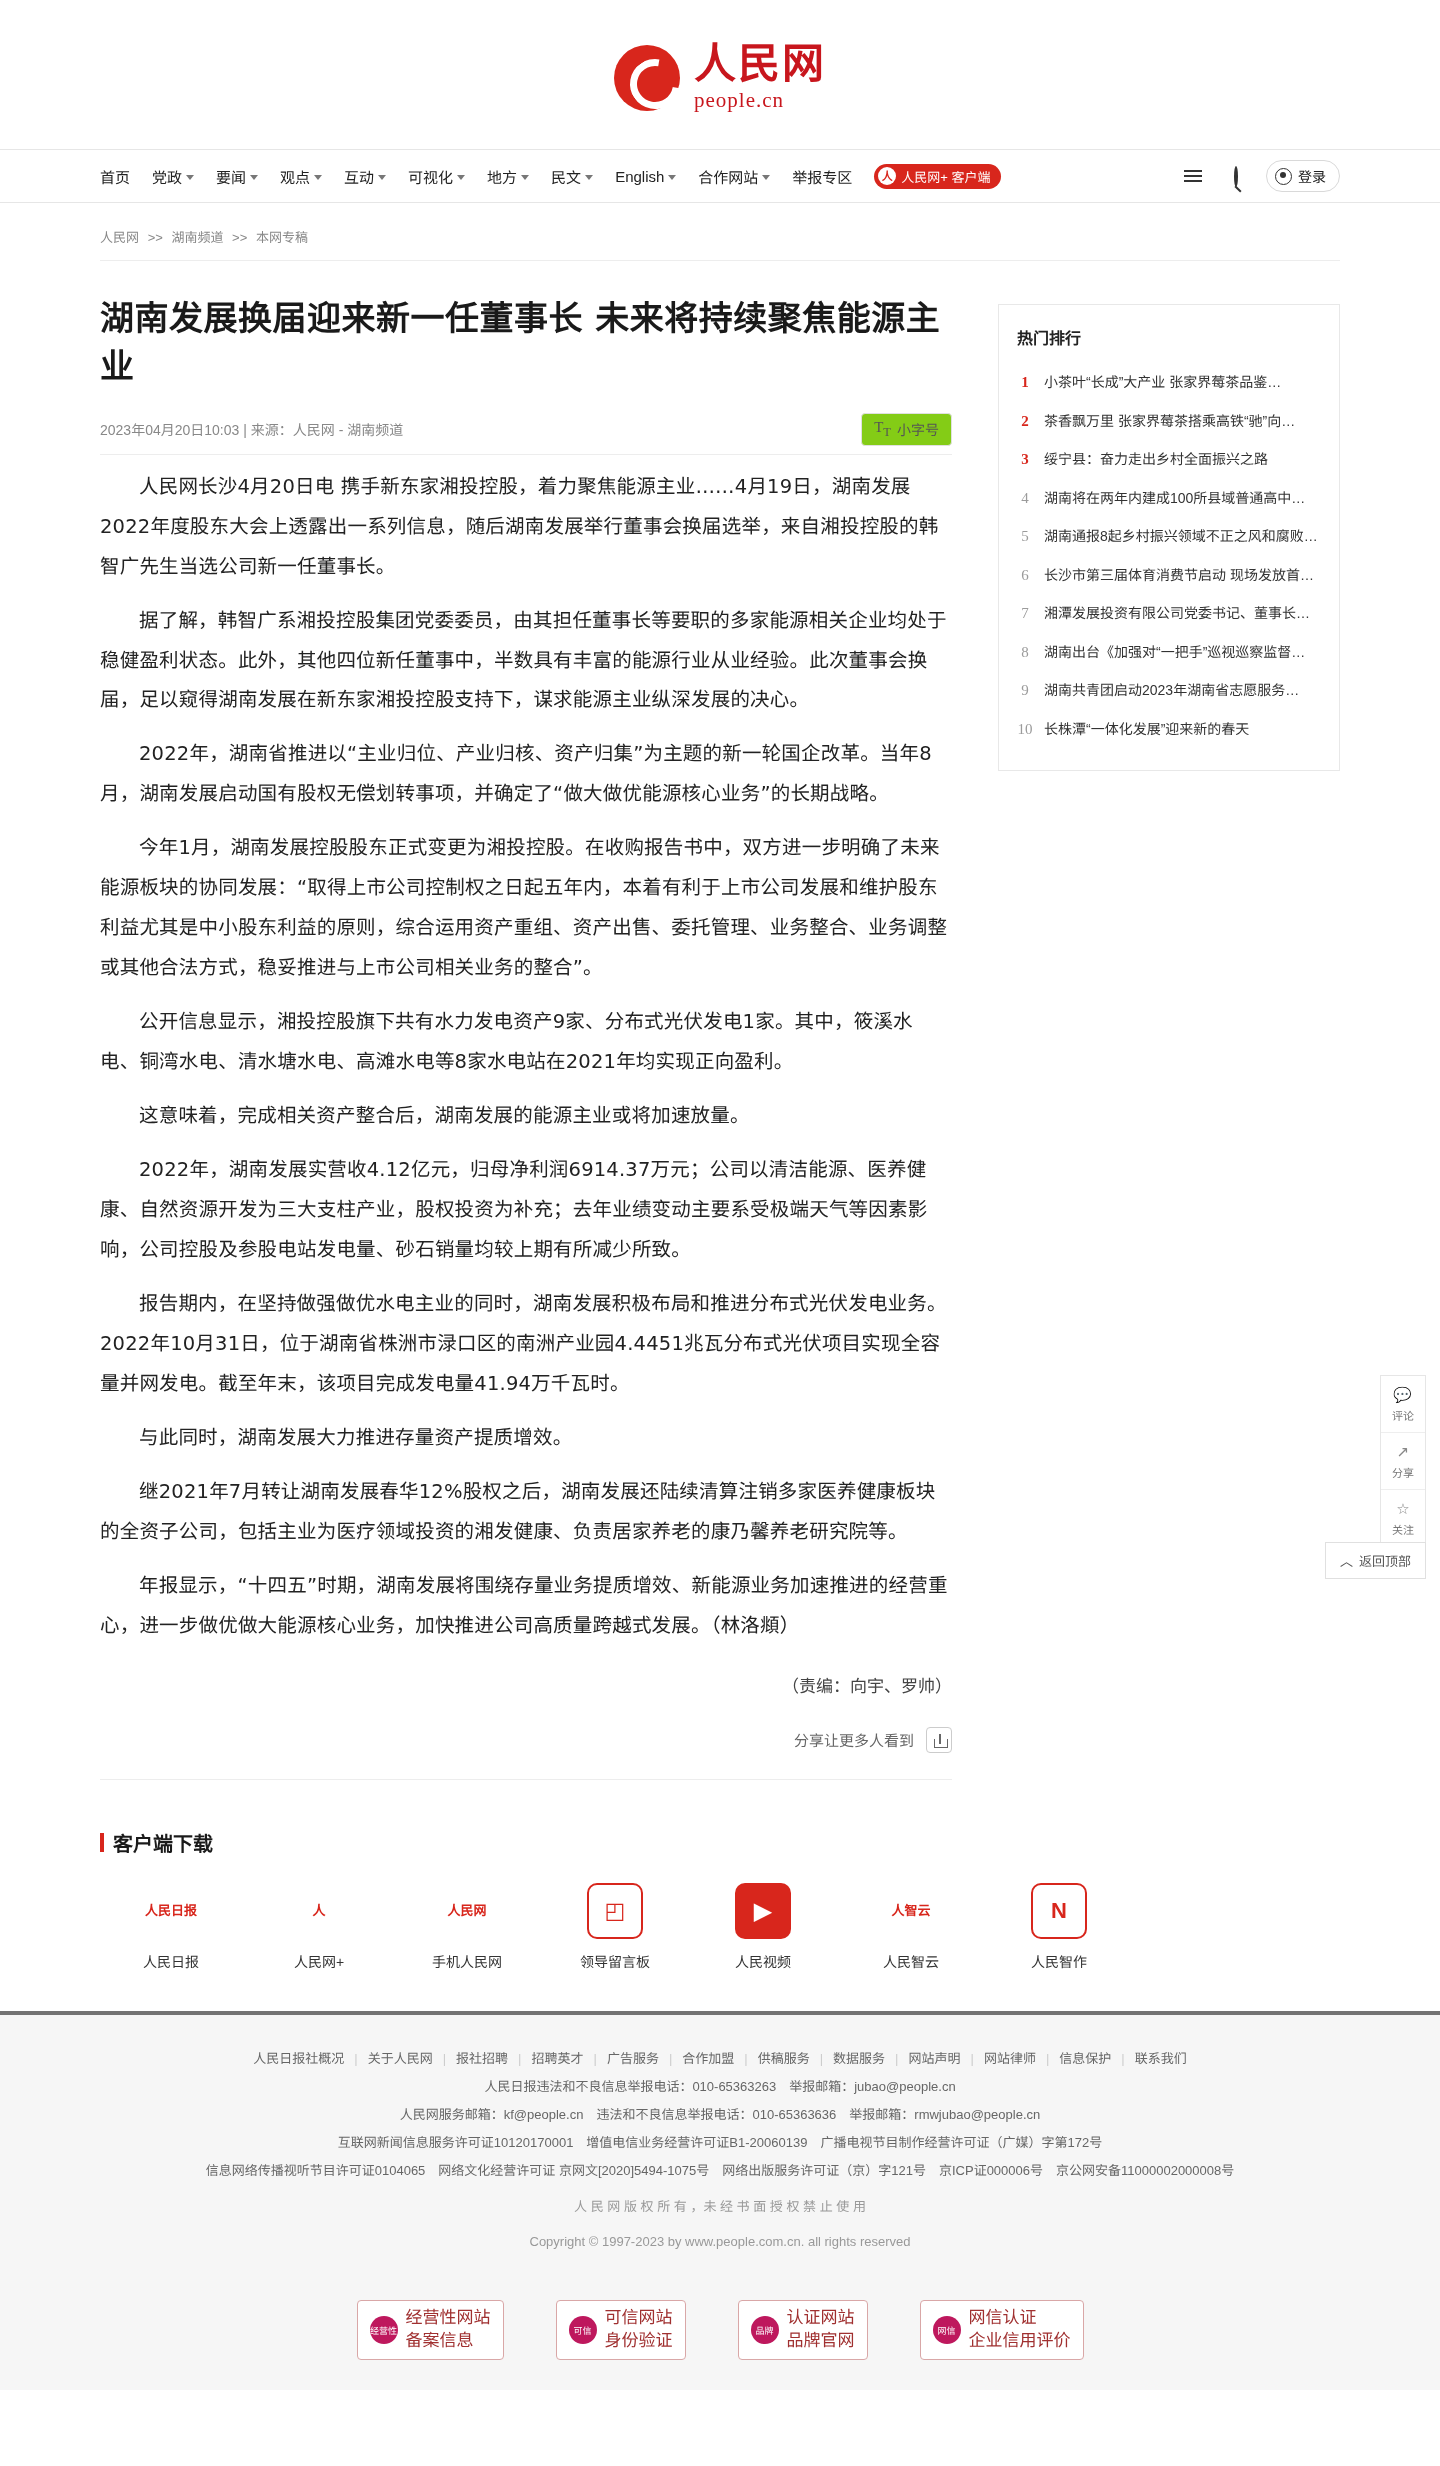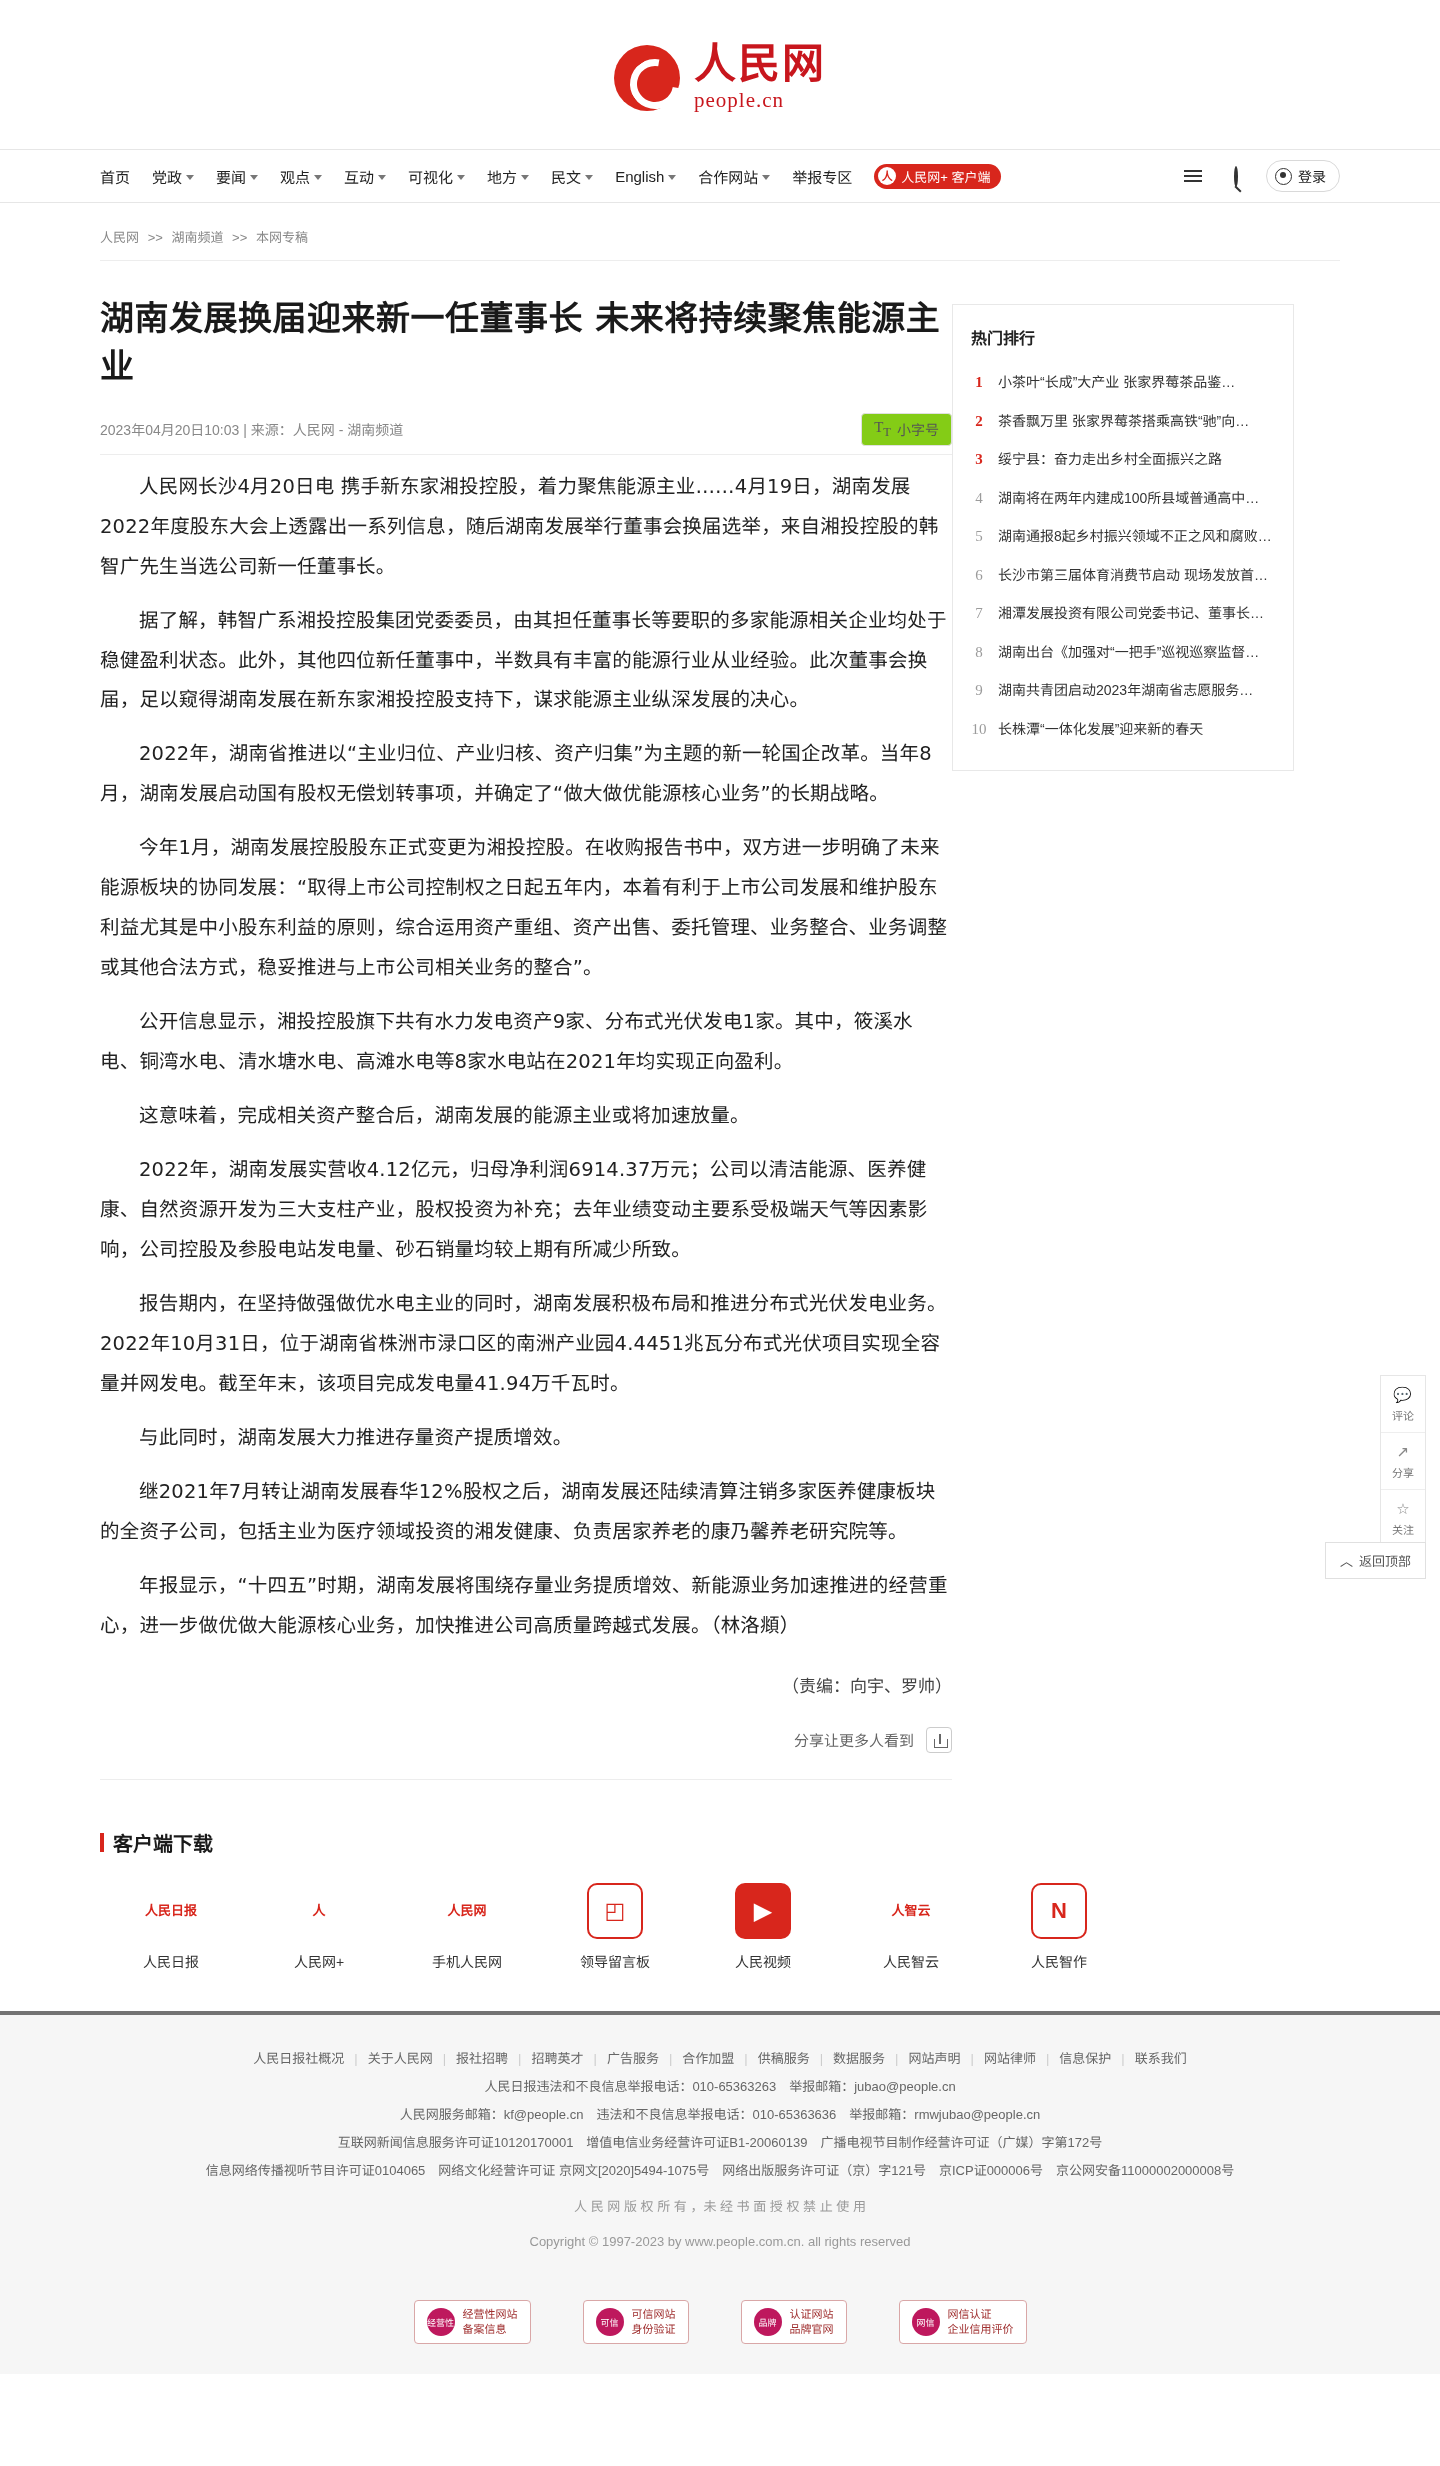--- a/index.html
+++ b/index.html
@@ -142,20 +142,21 @@
     border-bottom: 1px solid #ededed;
   }
   .crumb a { color: #888; text-decoration: none; }
   .crumb .sep { margin: 0 5px; }
 
   
   .main-wrap {
     width: 1240px;
     margin: 0 auto;
     display: flex;
+    gap: 46px;
     padding-top: 26px;
   }
   .article { width: 852px; }
   .aside { width: 342px; padding-top: 10px; }
 
   h1.title {
     font-size: 34px;
     line-height: 1.42;
     color: #1a1a1a;
     font-weight: bold;
@@ -319,21 +320,21 @@
     border: 1px solid #d9a7a7;
     border-radius: 4px;
     padding: 6px 12px;
     background: #fff;
   }
   .badge .seal {
     width: 28px; height: 28px; border-radius: 50%;
     background: #be185d; color: #fff; font-size: 9px;
     display: flex; align-items: center; justify-content: center;
   }
-  .badge .btxt { font-size: 11px; color: #a03030; line-height: 1.35; text-align: left; }
+  .badge .btxt { font-size: 17px; color: #a03030; line-height: 1.35; text-align: left; }
 
   
   .rail {
     position: absolute;
     right: 14px;
     top: 1375px;
     width: 46px;
     border: 1px solid #e6e6e6;
     background: #fff;
   }

